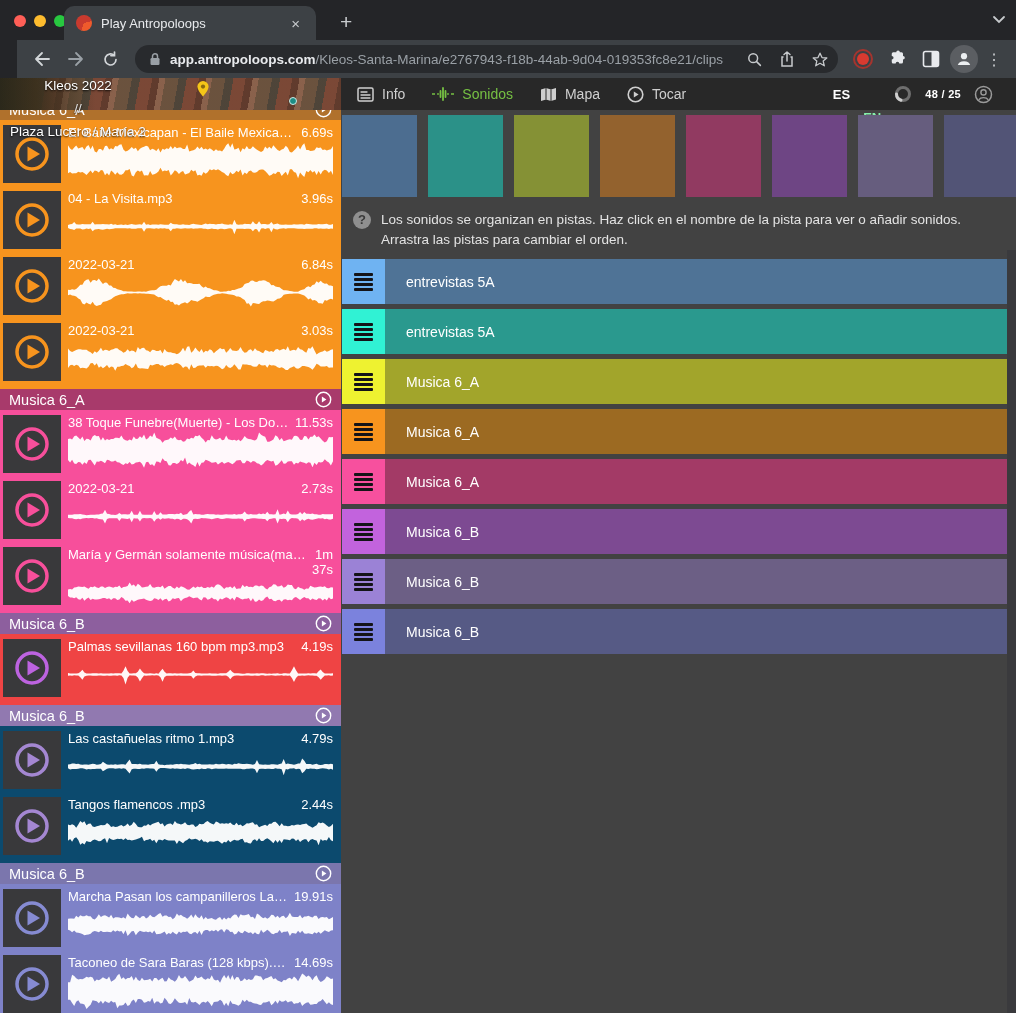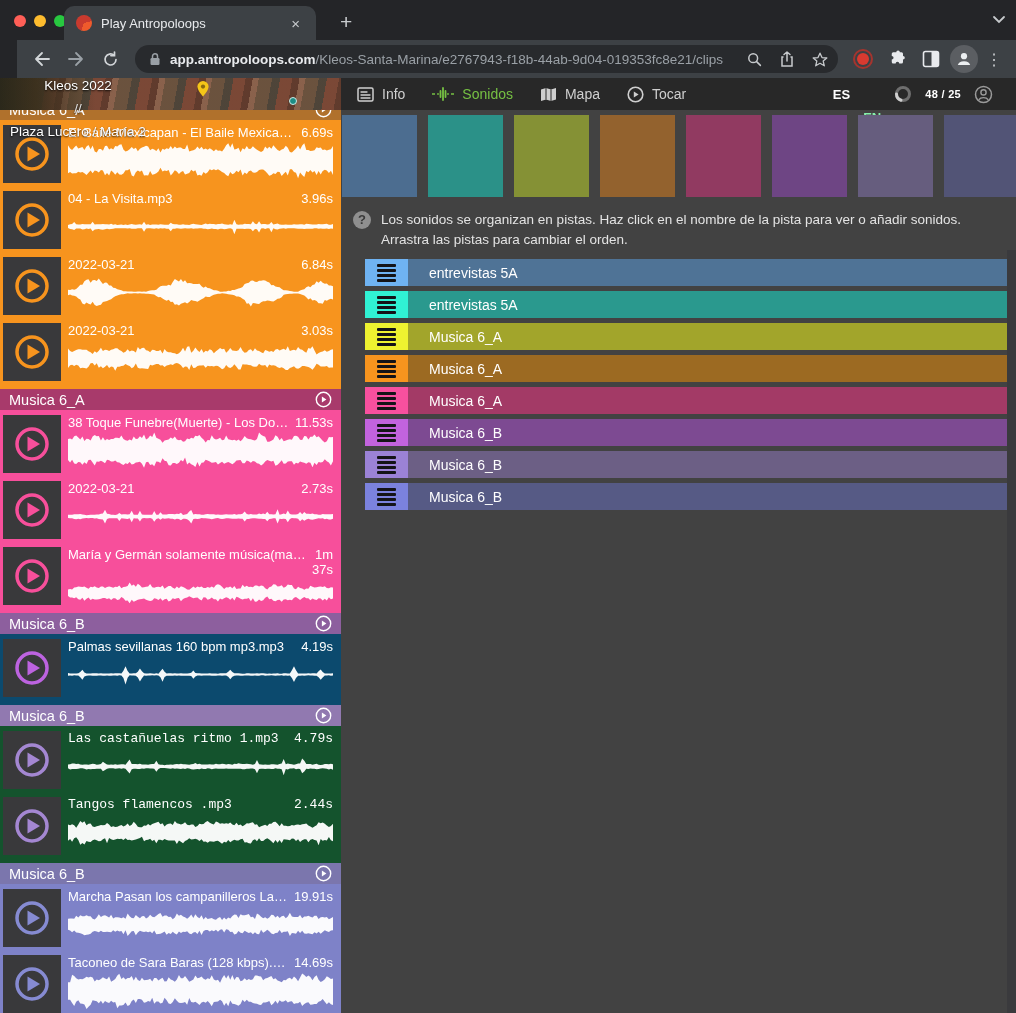--- a/index.html
+++ b/index.html
@@ -81,21 +81,21 @@
   
   .main { flex:1; position:relative; min-width:0; overflow:hidden; }
   .squares { margin:5px 0 0 1px; display:flex; gap:11px; height:82px; overflow:hidden; }
   .sq { width:75px; height:82px; flex:none; }
   .help { display:flex; gap:10px; margin:13px 26px 0 12px; color:#e3e3e3; font-size:13.5px; line-height:20px; }
   .help-icon { width:18px; height:18px; border-radius:50%; background:#8f8f8f; color:#3a3a3a;
     font-weight:bold; font-size:13px; display:flex; align-items:center; justify-content:center;
     flex:none; margin-top:1px; }
   .help-text { max-width:628px; }
   .tracks { margin:9px 0 0 1px; width:666px; display:flex; flex-direction:column; gap:5px; }
-  .trk { height:27px; display:flex;padding-left:23px; }
+  .trk { height:45px; display:flex; }
   .trk-handle { width:43px; flex:none; display:flex; align-items:center; justify-content:center; }
   .bars { display:flex; flex-direction:column; gap:2px; }
   .bars i { width:19px; height:3px; background:#141418; border-radius:1px; display:block; }
   .trk-body { flex:1; display:flex; align-items:center; padding-left:21px; color:#fff; font-size:14px; }
   .gutter { position:absolute; right:0; top:140px; bottom:0; width:9px; background:#3a3a3d; }
 </style>
 </head>
 <body>
 
 <div class="tabstrip">
@@ -420,21 +420,21 @@
       <div class="sb-header-inner">
         <span>Musica 6_B</span>
         <span>
           <svg width="17" height="17" viewBox="0 0 17 17">
                 <circle cx="8.5" cy="8.5" r="7.2" fill="none" stroke="#fff" stroke-width="1.4"></circle>
                 <path d="M6.9 5.5 L11.4 8.5 L6.9 11.5 Z" fill="#fff"></path>
               </svg>
         </span>
       </div>
     </header>
-    <div class="sb-clips" style="background: #0c4a6e;">
+    <div class="sb-clips" style="background: #ef4444;">
   <div class="clip">
     <div class="clip-play">
       <svg width="40" height="40" viewBox="0 0 40 40">
         <circle cx="20" cy="20" r="15" fill="none" stroke-width="3.5" stroke="#bd63e0"></circle>
         <path d="M15.5 12.5 L28 20 L15.5 27.5 Z" fill="#bd63e0"></path>
       </svg>
     </div>
     <div class="clip-body">
       <div class="clip-top">
         <span class="clip-name">Palmas sevillanas 160 bpm mp3.mp3</span>
@@ -453,21 +453,21 @@
       <div class="sb-header-inner">
         <span>Musica 6_B</span>
         <span>
           <svg width="17" height="17" viewBox="0 0 17 17">
                 <circle cx="8.5" cy="8.5" r="7.2" fill="none" stroke="#fff" stroke-width="1.4"></circle>
                 <path d="M6.9 5.5 L11.4 8.5 L6.9 11.5 Z" fill="#fff"></path>
               </svg>
         </span>
       </div>
     </header>
-    <div class="sb-clips" style="background: #14532d; font-family: Liberation Mono, monospace;">
+    <div class="sb-clips" style="background: #0c4a6e;">
   <div class="clip">
     <div class="clip-play">
       <svg width="40" height="40" viewBox="0 0 40 40">
         <circle cx="20" cy="20" r="15" fill="none" stroke-width="3.5" stroke="#a487d2"></circle>
         <path d="M15.5 12.5 L28 20 L15.5 27.5 Z" fill="#a487d2"></path>
       </svg>
     </div>
     <div class="clip-body">
       <div class="clip-top">
         <span class="clip-name">Las castañuelas ritmo 1.mp3</span>

